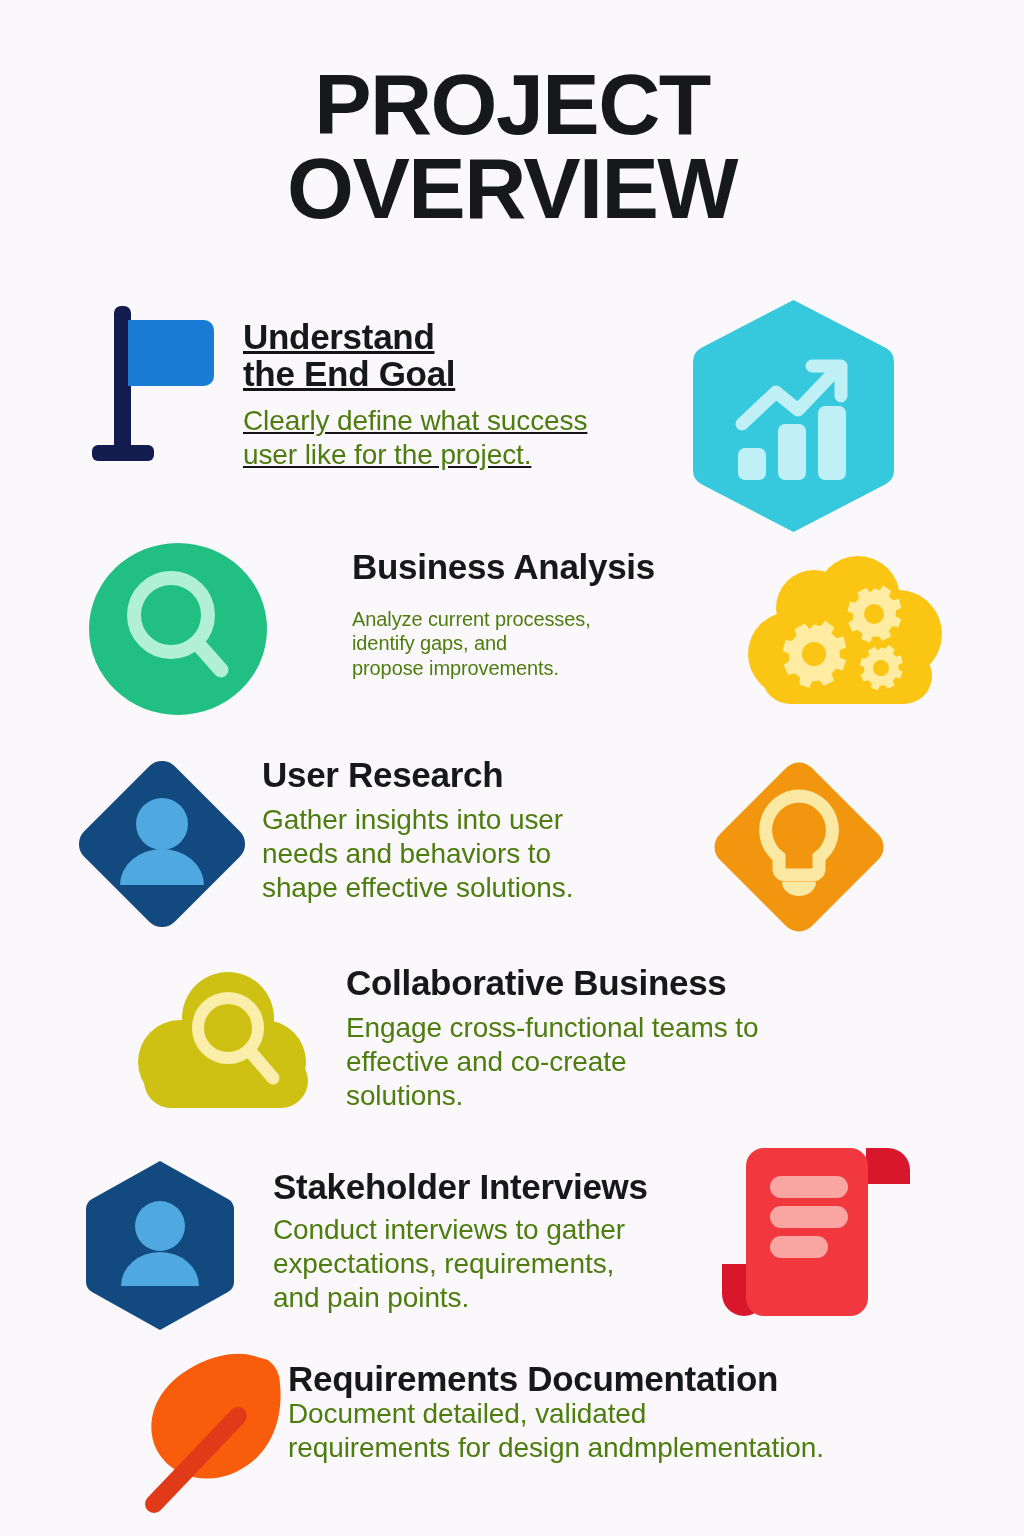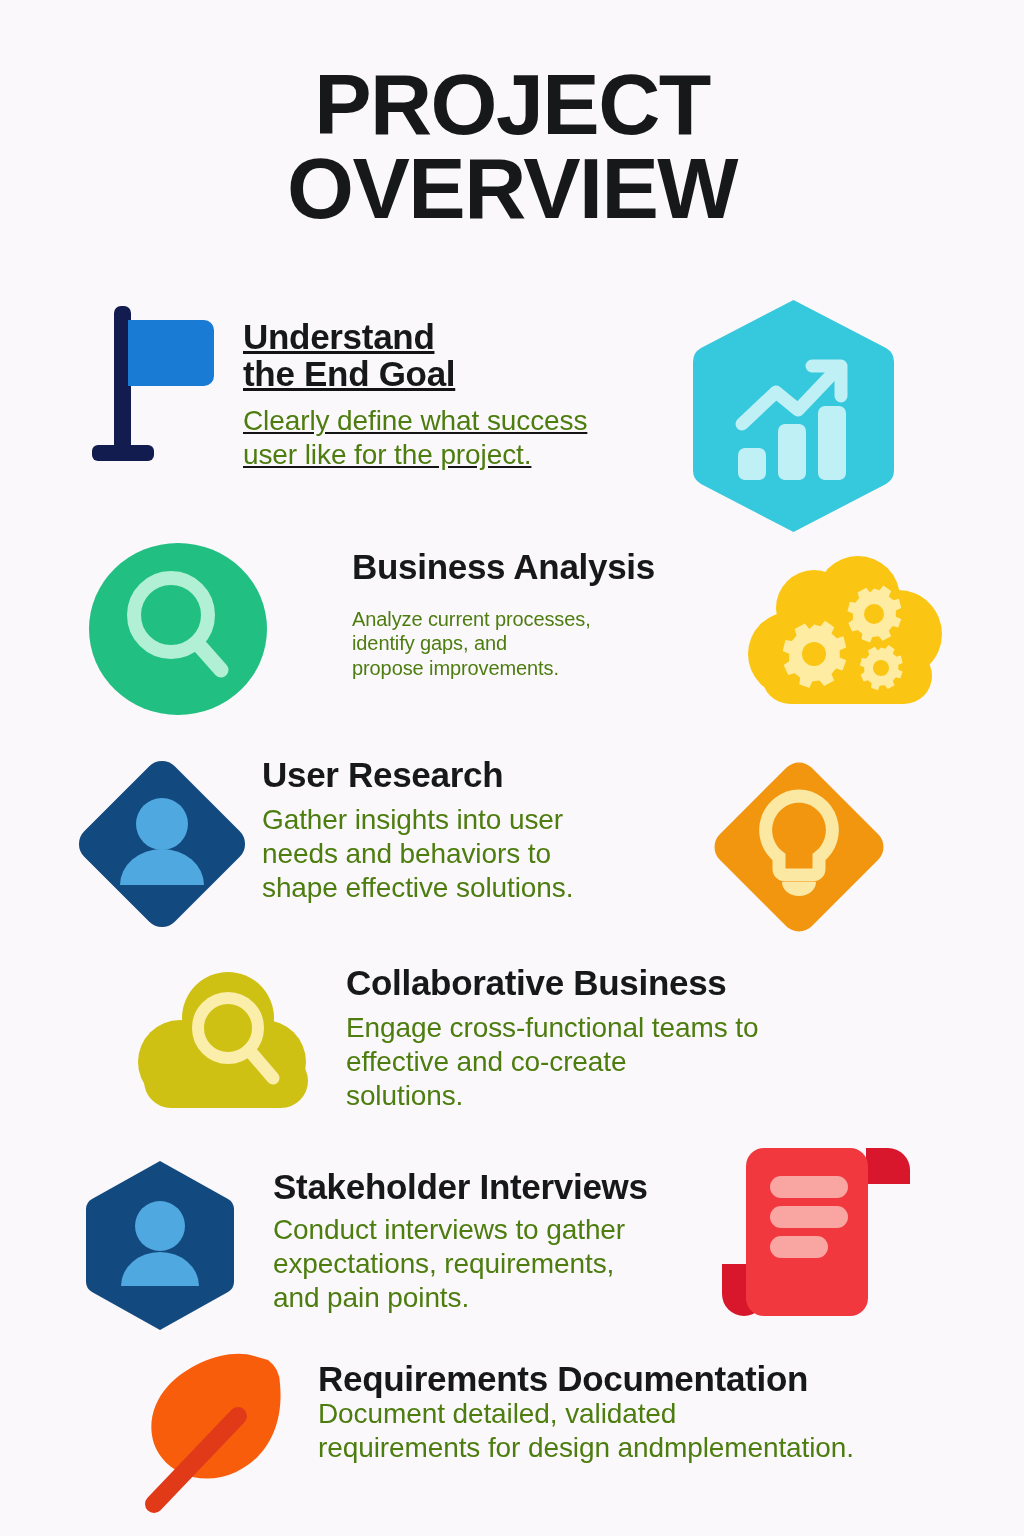--- a/index.html
+++ b/index.html
@@ -88,21 +88,21 @@
 
   
   #row5-hex       { left: 80px;  top: 1158px; }
   #row5-text      { left: 266px; top: 1168px; width: 480px; margin-left: 7px; }
   #row5-text .head { font-size: 35px; }
   #row5-text .body { font-size: 28px; margin-top: 8px; }
   #row5-scroll    { left: 716px; top: 1144px; }
 
   
   #row6-leaf      { left: 140px; top: 1348px; }
-  #row6-text      { left: 318px; top: 1360px; width: 640px; }
+  #row6-text      { left: 288px; top: 1360px; width: 640px; }
   #row6-text .head { font-size: 35px; }
   #row6-text .body { font-size: 28px; }
 </style>
 </head>
 <body>
 
 <div class="page">
 
   <h1 class="title">
     <span class="title-line">PROJECT</span>

